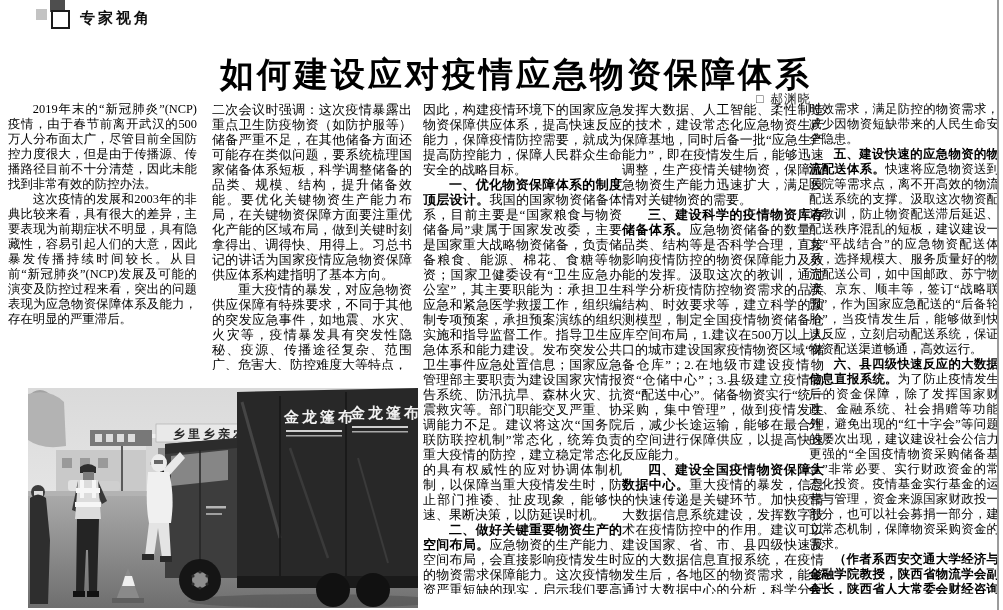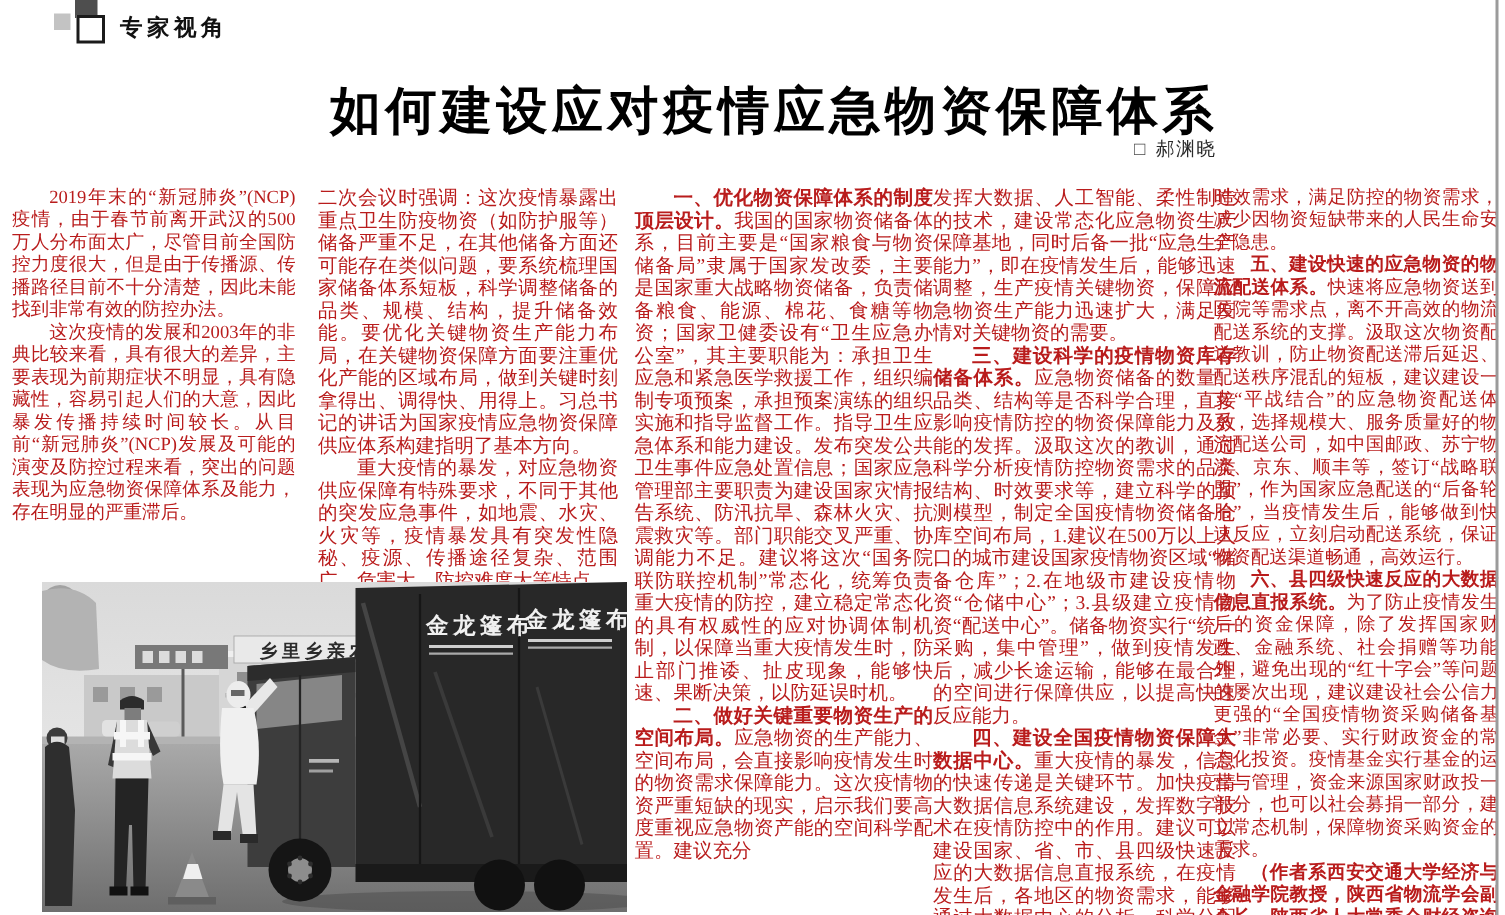--- a/index.html
+++ b/index.html
@@ -14,21 +14,21 @@
         font-family:"Liberation Sans","DejaVu Sans",sans-serif;font-weight:bold;font-size:15px;
         letter-spacing:3px;color:#111;}
   
   .title{position:absolute;left:195px;top:42px;width:616px;margin:13px;text-align:center;
         font-family:"Liberation Sans","DejaVu Sans",sans-serif;font-weight:bold;font-size:34px;
         line-height:1.15;letter-spacing:3px;color:#000;}
   .byline{position:absolute;left:195px;top:92px;width:616px;text-align:right;
         font-size:12.5px;line-height:1.2;color:#2a2a2a;letter-spacing:1px;}
   .byline .box{color:#4a4a4a;margin-right:6px;}
   
-  .col{position:absolute;top:124px;text-align:justify;color:#b91c1c;}
+  .col{position:absolute;top:102px;text-align:justify;color:#000000;}
   .col p{margin:0;padding:0;}
   .col p.ind{text-indent:2em;}
   .bh{font-weight:bold;font-family:"Liberation Sans","DejaVu Sans",sans-serif;}
   .c1{left:8px;width:189px;font-size:12.4px;line-height:15px;height:266px;overflow:hidden;}
   .c2{left:212px;width:200px;font-size:13px;line-height:15px;height:268px;overflow:hidden;}
   .c3{left:423px;width:199px;font-size:13px;line-height:15px;height:492px;overflow:hidden;}
   .c4{left:622px;width:202px;font-size:13px;line-height:15px;height:492px;overflow:hidden;}
   .c5{left:809px;width:190px;font-size:12.4px;line-height:15px;height:492px;overflow:hidden;}
   
   .photo{position:absolute;left:28px;top:388px;width:390px;height:220px;display:block;}
@@ -53,20 +53,21 @@
 
   <div class="col c1">
       <p class="ind"><span>2019年末的“新冠肺炎”(NCP)疫情，由于春节前离开武汉的500万人分布面太广，尽管目前全国防控力度很大，但是由于传播源、传播路径目前不十分清楚，因此未能找到非常有效的防控办法。</span></p>
       <p class="ind"><span>这次疫情的发展和2003年的非典比较来看，具有很大的差异，主要表现为前期症状不明显，具有隐藏性，容易引起人们的大意，因此暴发传播持续时间较长。从目前“新冠肺炎”(NCP)发展及可能的演变及防控过程来看，突出的问题表现为应急物资保障体系及能力，存在明显的严重滞后。</span></p>
     </div>
   <div class="col c2">
       <p><span>二次会议时强调：这次疫情暴露出重点卫生防疫物资（如防护服等）储备严重不足，在其他储备方面还可能存在类似问题，要系统梳理国家储备体系短板，科学调整储备的品类、规模、结构，提升储备效能。要优化关键物资生产能力布局，在关键物资保障方面要注重优化产能的区域布局，做到关键时刻拿得出、调得快、用得上。习总书记的讲话为国家疫情应急物资保障供应体系构建指明了基本方向。</span></p>
       <p class="ind"><span>重大疫情的暴发，对应急物资供应保障有特殊要求，不同于其他的突发应急事件，如地震、水灾、火灾等，疫情暴发具有突发性隐秘、疫源、传播途径复杂、范围广、危害大、防控难度大等特点，</span></p>
     </div>
   <div class="col c3">
+      <p><span>因此，构建疫情环境下的国家应急物资保障供应体系，提高快速反应能力，保障疫情防控需要，就成为提高防控能力，保障人民群众生命安全的战略目标。</span></p>
       <p class="ind"><span class="bh">一、优化物资保障体系的制度顶层设计。</span><span>我国的国家物资储备体系，目前主要是“国家粮食与物资储备局”隶属于国家发改委，主要是国家重大战略物资储备，负责储备粮食、能源、棉花、食糖等物资；国家卫健委设有“卫生应急办公室”，其主要职能为：承担卫生应急和紧急医学救援工作，组织编制专项预案，承担预案演练的组织实施和指导监督工作。指导卫生应急体系和能力建设。发布突发公共卫生事件应急处置信息；国家应急管理部主要职责为建设国家灾情报告系统、防汛抗旱、森林火灾、抗震救灾等。部门职能交叉严重、协调能力不足。建议将这次“国务院联防联控机制”常态化，统筹负责重大疫情的防控，建立稳定常态化的具有权威性的应对协调体制机制，以保障当重大疫情发生时，防止部门推诿、扯皮现象，能够快速、果断决策，以防延误时机。</span></p>
       <p class="ind"><span class="bh">二、做好关键重要物资生产的空间布局。</span><span>应急物资的生产能力、空间布局，会直接影响疫情发生时的物资需求保障能力。这次疫情物资严重短缺的现实，启示我们要高度重视应急物资产能的空间科学配置。建议充分</span></p>
     </div>
   <div class="col c4">
       <p><span>发挥大数据、人工智能、柔性制造的技术，建设常态化应急物资生产保障基地，同时后备一批“应急生产能力”，即在疫情发生后，能够迅速调整，生产疫情关键物资，保障应急物资生产能力迅速扩大，满足疫情对关键物资的需要。</span></p>
       <p class="ind"><span class="bh">三、建设科学的疫情物资库存储备体系。</span><span>应急物资储备的数量、品类、结构等是否科学合理，直接影响疫情防控的物资保障能力及效能的发挥。汲取这次的教训，通过科学分析疫情防控物资需求的品类结构、时效要求等，建立科学的预测模型，制定全国疫情物资储备仓库空间布局，1.建议在500万以上人口的城市建设国家疫情物资区域“储备仓库”；2.在地级市建设疫情物资“仓储中心”；3.县级建立疫情物资“配送中心”。储备物资实行“统一采购，集中管理”，做到疫情发生后，减少长途运输，能够在最合理的空间进行保障供应，以提高快速反应能力。</span></p>
       <p class="ind"><span class="bh">四、建设全国疫情物资保障大数据中心。</span><span>重大疫情的暴发，信息的快速传递是关键环节。加快疫情大数据信息系统建设，发挥数字技术在疫情防控中的作用。建议可以建设国家、省、市、县四级快速反应的大数据信息直报系统，在疫情发生后，各地区的物资需求，能够通过大数据中心的分析，科学分配各地物资供应的品类、数量，满足</span></p>
     </div>
   <div class="col c5">
       <p><span>时效需求，满足防控的物资需求，减少因物资短缺带来的人民生命安全隐患。</span></p>

